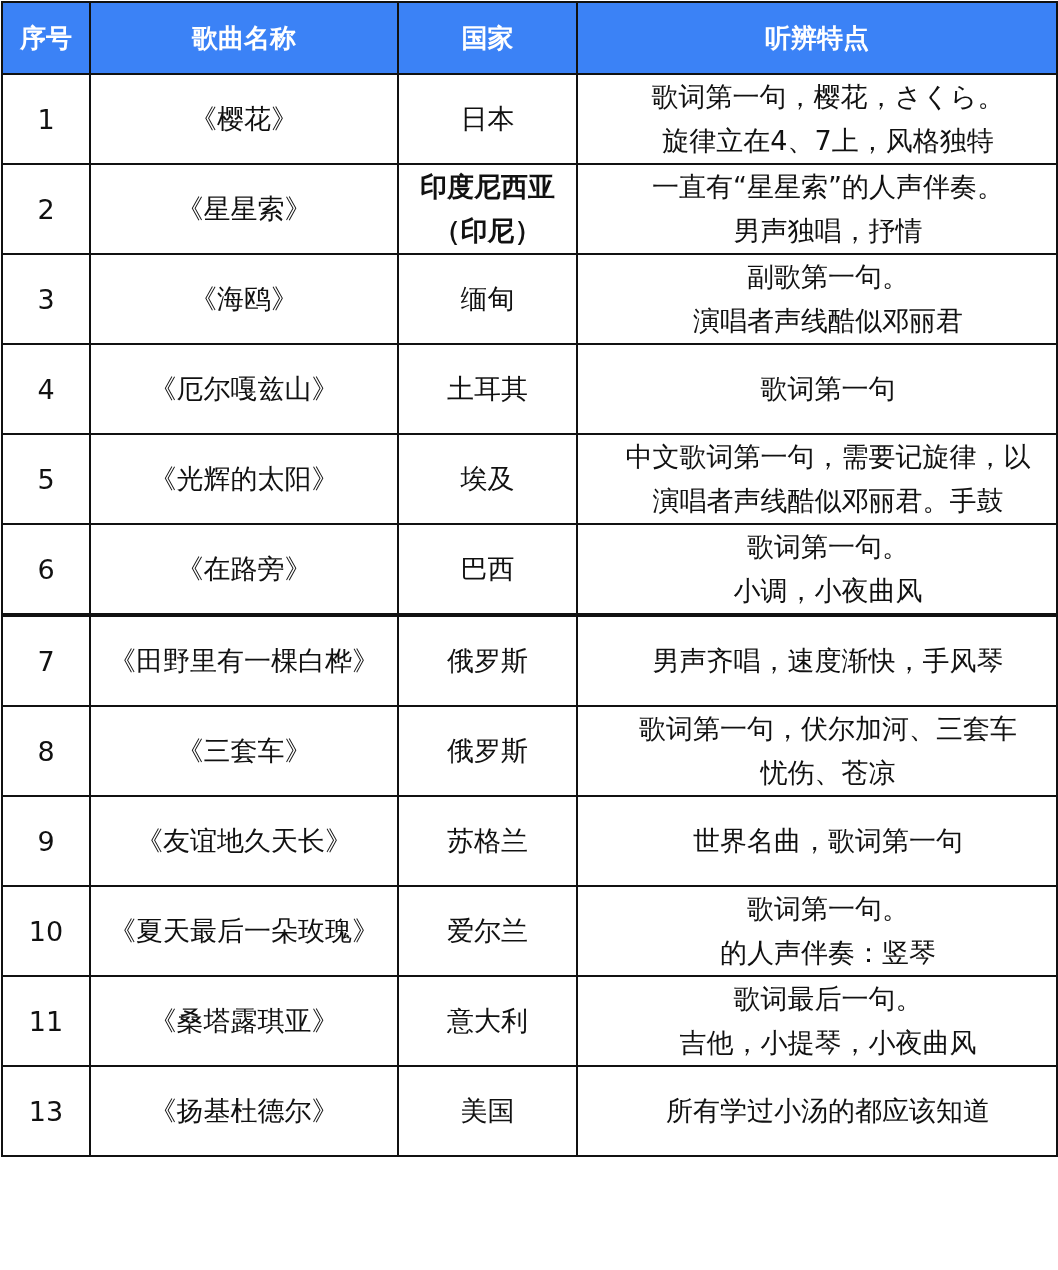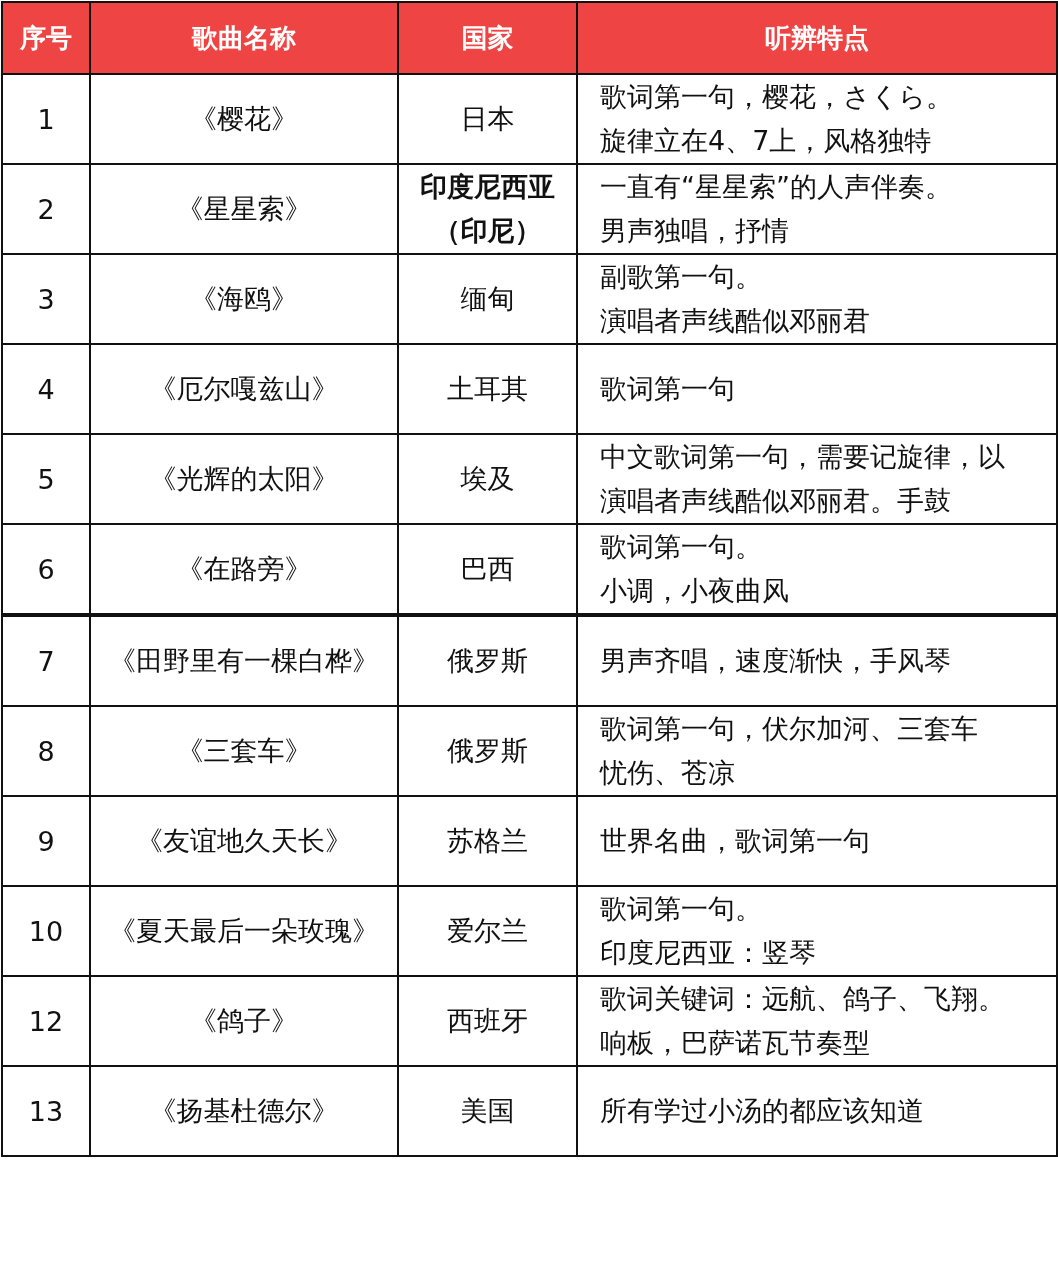--- a/index.html
+++ b/index.html
@@ -1,22 +1,22 @@
 <!DOCTYPE html>
 <html><head>
 <meta charset="utf-8">
 <style>
   html,body{margin:0;padding:0;background:#fff;}
   body{width:1058px;height:1270px;overflow:hidden;font-family:"DejaVu Sans","Liberation Sans",sans-serif;}
   table{border-collapse:collapse;position:absolute;left:1px;top:1px;width:1055px;table-layout:fixed;}
   col.c1{width:88px;} col.c2{width:308px;} col.c3{width:179px;} col.c4{width:480px;}
-  th{background:#ef4444;color:#fff;font-weight:bold;font-size:26px;height:70px;border:2px solid #111;text-align:center;vertical-align:middle;padding:0;}
+  th{background:#3b82f6;color:#fff;font-weight:bold;font-size:26px;height:70px;border:2px solid #111;text-align:center;vertical-align:middle;padding:0;}
   td{border:2px solid #111;height:88px;font-size:27px;color:#111;padding:0;vertical-align:middle;}
   td.num,td.name,td.country{text-align:center;}
-  td.feat{text-align:left;padding-left:22px;line-height:44px;}
+  td.feat{text-align:center;padding-left:22px;line-height:44px;}
   tr.thick td{border-top:4px solid #111;}
   .line{display:block;white-space:nowrap;}
 </style>
 </head>
 <body>
 
 <table>
   <colgroup>
       <col class="c1">
       <col class="c2">
@@ -109,30 +109,30 @@
         <td class="feat">
           <span class="line">世界名曲，歌词第一句</span>
         </td>
       </tr>
       <tr>
         <td class="num">10</td>
         <td class="name">《夏天最后一朵玫瑰》</td>
         <td class="country">爱尔兰</td>
         <td class="feat">
           <span class="line">歌词第一句。</span>
-          <span class="line">印度尼西亚：竖琴</span>
+          <span class="line">的人声伴奏：竖琴</span>
         </td>
       </tr>
       <tr>
-        <td class="num">12</td>
-        <td class="name">《鸽子》</td>
-        <td class="country">西班牙</td>
+        <td class="num">11</td>
+        <td class="name">《桑塔露琪亚》</td>
+        <td class="country">意大利</td>
         <td class="feat">
-          <span class="line">歌词关键词：远航、鸽子、飞翔。</span>
-          <span class="line">响板，巴萨诺瓦节奏型</span>
+          <span class="line">歌词最后一句。</span>
+          <span class="line">吉他，小提琴，小夜曲风</span>
         </td>
       </tr>
       <tr>
         <td class="num">13</td>
         <td class="name">《扬基杜德尔》</td>
         <td class="country">美国</td>
         <td class="feat">
           <span class="line">所有学过小汤的都应该知道</span>
         </td>
       </tr>

